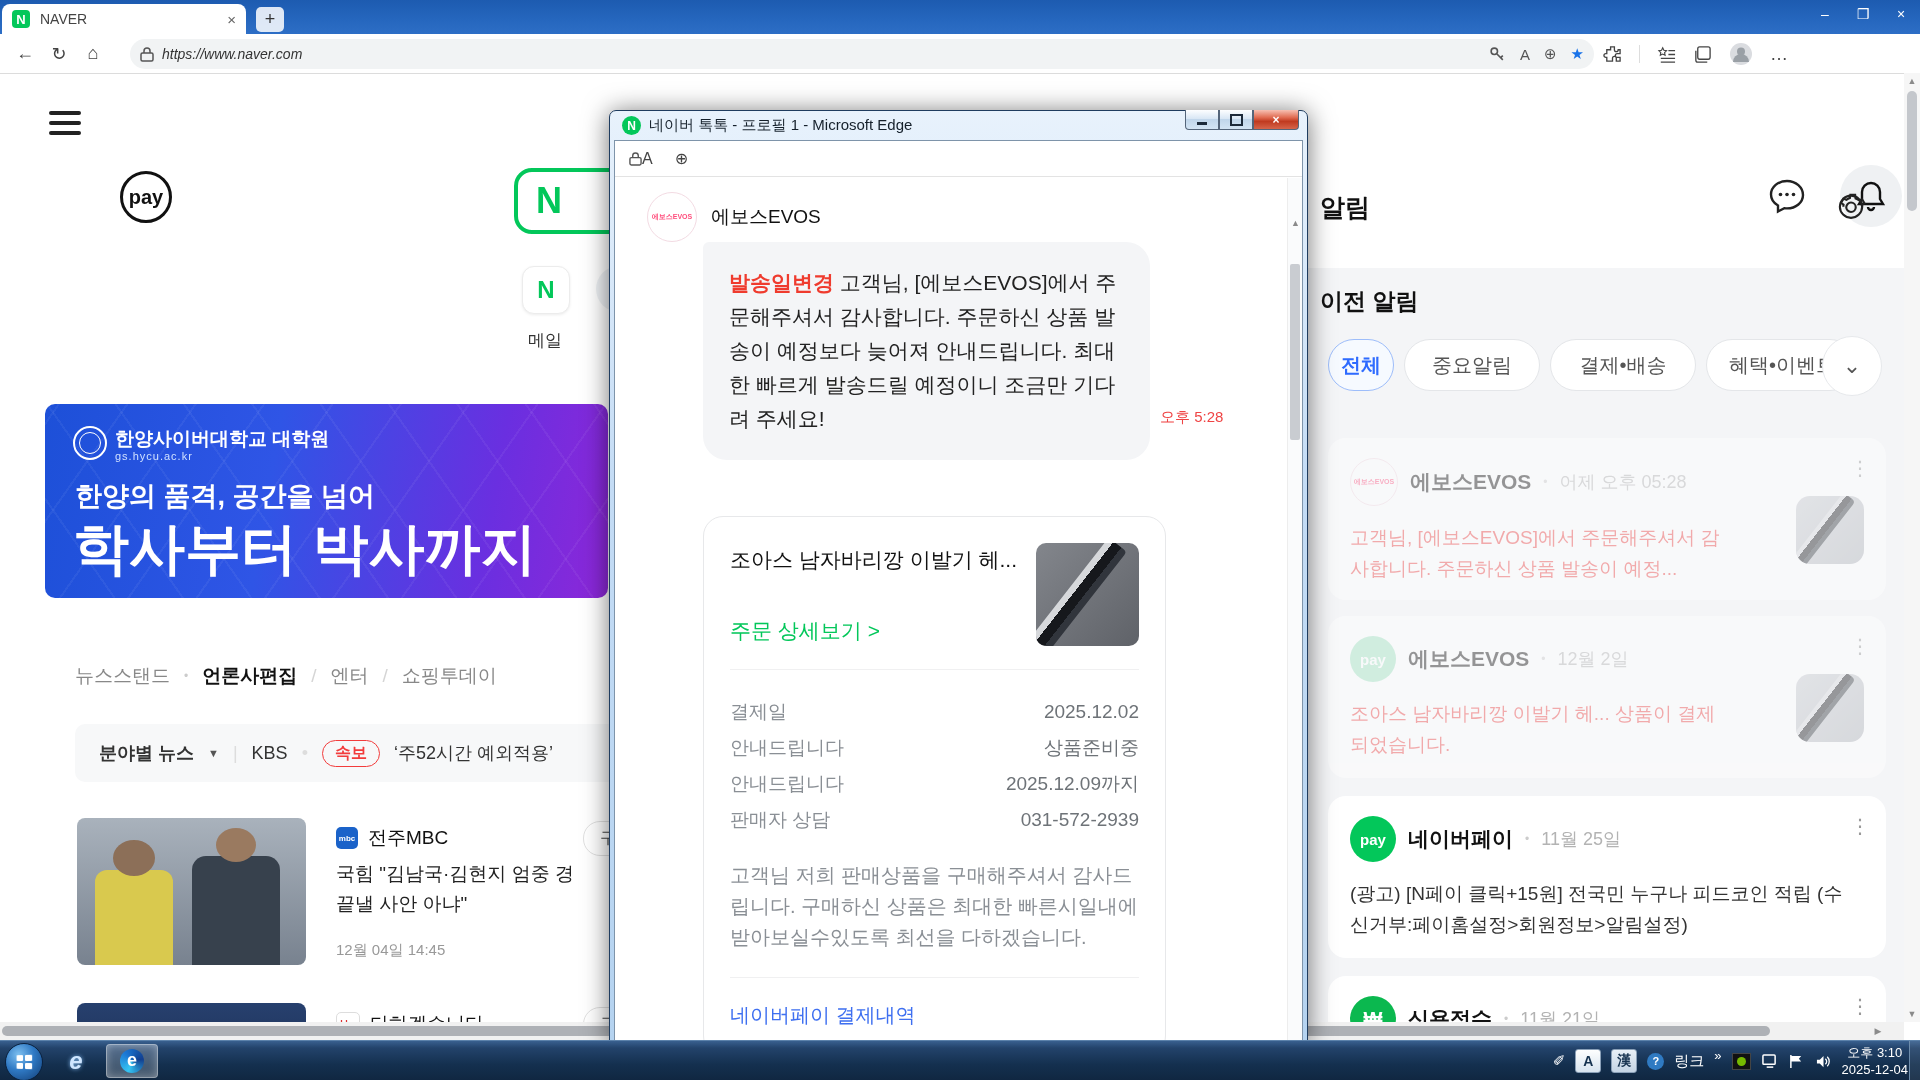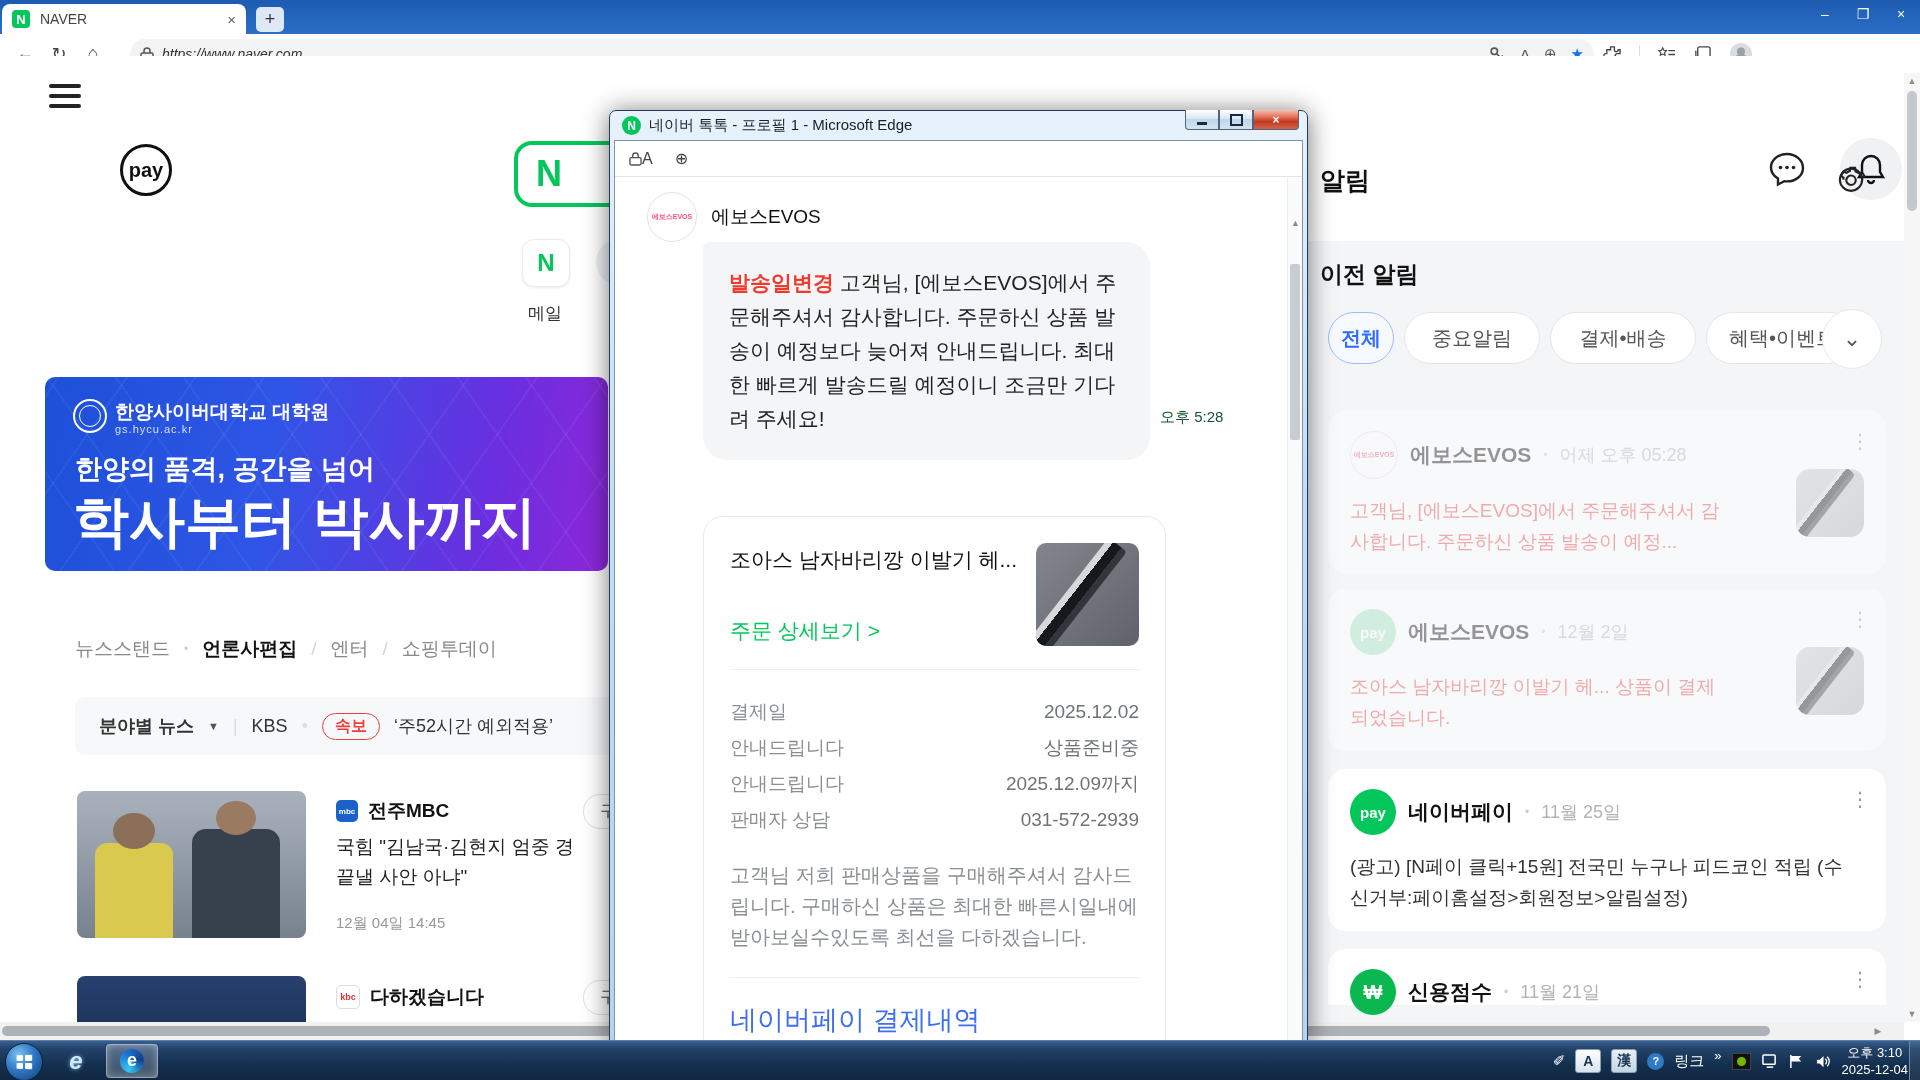--- a/index.html
+++ b/index.html
@@ -22,21 +22,21 @@
     display:flex;align-items:center;}
   .navic{width:34px;text-align:center;font-size:18px;color:#444;}
   .addr{position:absolute;left:130px;top:5px;width:1464px;height:30px;background:#f1f3f4;
     border-radius:16px;display:flex;align-items:center;padding:0 10px;box-sizing:border-box;}
   .addr .url{font-size:14px;color:#333;flex:1;margin-left:8px;font-style:italic;}
   .addr-ic{color:#555;font-size:15px;margin-left:14px;}
   .tool-right{position:absolute;right:132px;top:5px;height:30px;display:flex;align-items:center;gap:17px;color:#444;}
   .vsep{width:1px;height:18px;background:#ddd;}
   svg.ic{display:block;}
   
-  .page{left:0;top:56px;width:1920px;height:949px;background:#fff;}
+  .page{left:0;top:83px;width:1920px;height:949px;background:#fff;}
   .burger span{display:block;width:32px;height:4px;background:#222;border-radius:2px;margin:6px 0;}
   .paylogo{left:120px;top:88px;width:46px;height:46px;border:3px solid #111;border-radius:50%;
     font-weight:bold;font-size:20px;color:#111;display:flex;align-items:center;justify-content:center;}
   .searchbox{left:514px;top:85px;width:200px;height:66px;border:4px solid #03c75a;border-radius:18px;
     background:#fff;box-sizing:border-box;}
   .search-n{position:absolute;left:18px;top:8px;font-size:36px;font-weight:bold;color:#03c75a;}
   .mailbox{left:522px;top:183px;width:46px;height:46px;background:#fff;border:1px solid #ececec;
     border-radius:12px;box-shadow:0 1px 3px rgba(0,0,0,.08);
     display:flex;align-items:center;justify-content:center;font-weight:bold;font-size:24px;color:#03c75a;}
   .mail-label{left:510px;top:246px;width:70px;text-align:center;font-size:17px;color:#333;}
@@ -69,21 +69,21 @@
     background:linear-gradient(180deg,#a9b2bc,#78828f);}
   .thumb1 .b1{position:absolute;left:18px;top:52px;width:78px;height:95px;background:#d9c94e;border-radius:12px 12px 0 0;}
   .thumb1 .b1:before{content:"";position:absolute;left:18px;top:-30px;width:42px;height:36px;background:#8c6f58;border-radius:50%;}
   .thumb1 .b2{position:absolute;right:26px;top:38px;width:88px;height:109px;background:#37414d;border-radius:14px 14px 0 0;}
   .thumb1 .b2:before{content:"";position:absolute;left:24px;top:-28px;width:40px;height:34px;background:#9a7a60;border-radius:50%;}
   .press-row{display:flex;align-items:center;gap:10px;}
   .presslogo{width:22px;height:22px;border-radius:5px;color:#fff;font-size:8px;font-weight:bold;
     display:flex;align-items:center;justify-content:center;}
   .mbc{background:#1a62c9;}
   .kbc{background:#fff;border:1px solid #ddd;color:#d33;font-size:9px;}
-  .pressname{font-size:19px;font-weight:bold;color:#111;}
+  .pressname{font-size:19px;font-weight:normal;color:#111;}
   .art-title{font-size:19px;color:#222;line-height:30px;}
   .art-date{font-size:15px;color:#999;}
   .subbtn{border:1px solid #e0e0e0;border-radius:17px;background:#fff;color:#444;
     font-size:16px;padding:6px 16px;white-space:nowrap;}
   .thumb2{left:77px;top:920px;width:229px;height:102px;border-radius:8px 8px 0 0;overflow:hidden;
     background:linear-gradient(180deg,#27406e,#16294a);}
   
   .panel-gray{left:1300px;top:185px;width:604px;height:837px;background:#f4f5f7;}
   .panel-title{left:1320px;top:108px;font-size:25px;font-weight:bold;color:#111;}
   .gearwrap{left:1836px;top:108px;color:#222;}
@@ -140,33 +140,33 @@
   .purl{font-size:15px;color:#333;margin-left:10px;flex:1;}
   .pcontent{position:absolute;left:0;right:15px;top:37px;bottom:0;overflow:hidden;background:#fff;}
   .psb{position:absolute;right:0;top:37px;bottom:0;width:15px;background:#fafbfc;border-left:1px solid #ededed;box-sizing:border-box;}
   .psb .thumb{position:absolute;left:2px;width:10px;top:86px;height:176px;background:#c9ccd1;border-radius:2px;}
   .chat-name{position:absolute;left:96px;top:26px;font-size:19px;color:#111;}
   .chat-avatar{position:absolute;left:32px;top:14px;width:48px;height:48px;border-radius:50%;background:#fff;
     border:1px solid #f3dbe3;display:flex;align-items:center;justify-content:center;color:#ff4d7c;font-size:7px;font-weight:bold;}
   .bubble{position:absolute;left:88px;top:64px;width:447px;box-sizing:border-box;background:#f4f5f7;
     border-radius:6px 24px 24px 24px;padding:24px 26px;font-size:21px;line-height:34px;color:#222;}
   .bubble .red{color:#ef3b2e;font-weight:bold;}
-  .btime{position:absolute;left:545px;top:230px;font-size:15px;color:#14532d;white-space:nowrap;}
+  .btime{position:absolute;left:545px;top:230px;font-size:15px;color:#ef4444;white-space:nowrap;}
   .ordcard{position:absolute;left:88px;top:338px;width:463px;background:#fff;border:1px solid #e7e8ea;
     border-radius:20px;box-sizing:border-box;padding:26px;}
   .prod-title{width:290px;font-size:21px;line-height:34px;color:#111;}
   .prodimg{position:absolute;right:26px;top:26px;width:103px;height:103px;border-radius:10px;overflow:hidden;
     background:linear-gradient(135deg,#83868c,#5f6268);}
   .ordlink{margin-top:40px;font-size:21px;color:#03c75a;}
   .odiv{height:1px;background:#f0f0f1;margin:24px 0;}
   .orow{display:flex;justify-content:space-between;font-size:19px;line-height:36px;}
   .orow .l{color:#8a8f95;}
   .orow .v{color:#6e7378;}
   .othanks{font-size:20px;line-height:31px;color:#8a8f95;margin-top:22px;}
-  .paylink{font-size:27px;color:#3e6ff0;margin-top:2px;}
+  .paylink{font-size:20px;color:#3e6ff0;margin-top:2px;}
   
   .taskbar{left:0;top:1040px;width:1920px;height:40px;
     background:linear-gradient(180deg,#39608f 0%,#23436b 18%,#14304f 60%,#102741 100%);
     border-top:1px solid #5c82ab;box-sizing:border-box;color:#fff;}
   .orb{position:absolute;left:5px;top:2px;width:36px;height:36px;border-radius:50%;
     background:radial-gradient(circle at 35% 30%,#7ec0f0 0%,#2f79c4 45%,#123d74 100%);
     border:1px solid #0a2240;display:flex;align-items:center;justify-content:center;}
   .flag{width:16px;height:14px;display:grid;grid-template-columns:1fr 1fr;grid-template-rows:1fr 1fr;gap:2px;transform:perspective(40px) rotateY(-14deg);}
   .flag span{background:#fff;border-radius:1px;display:block;}
   .taskbtn{position:absolute;top:3px;width:52px;height:34px;border-radius:4px;

